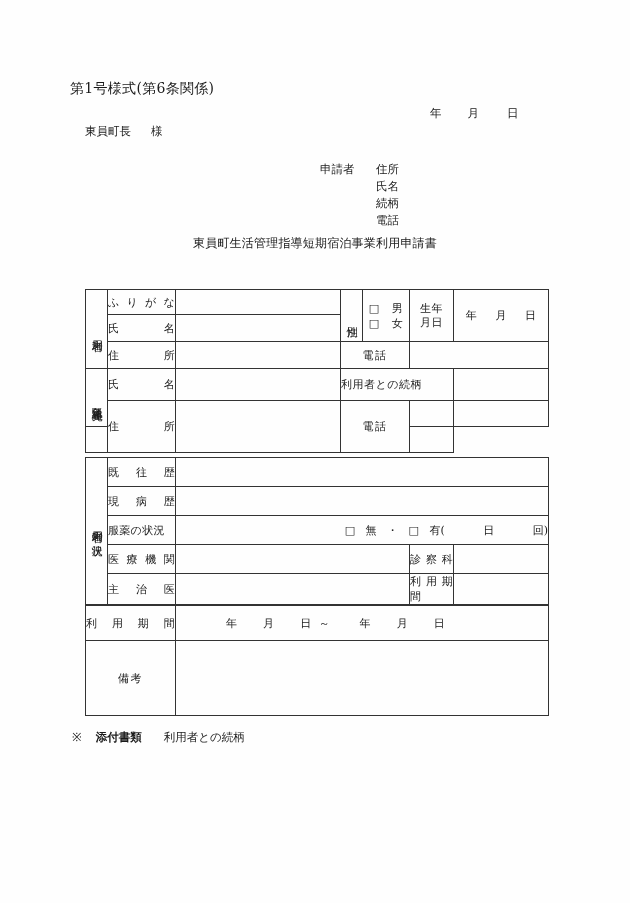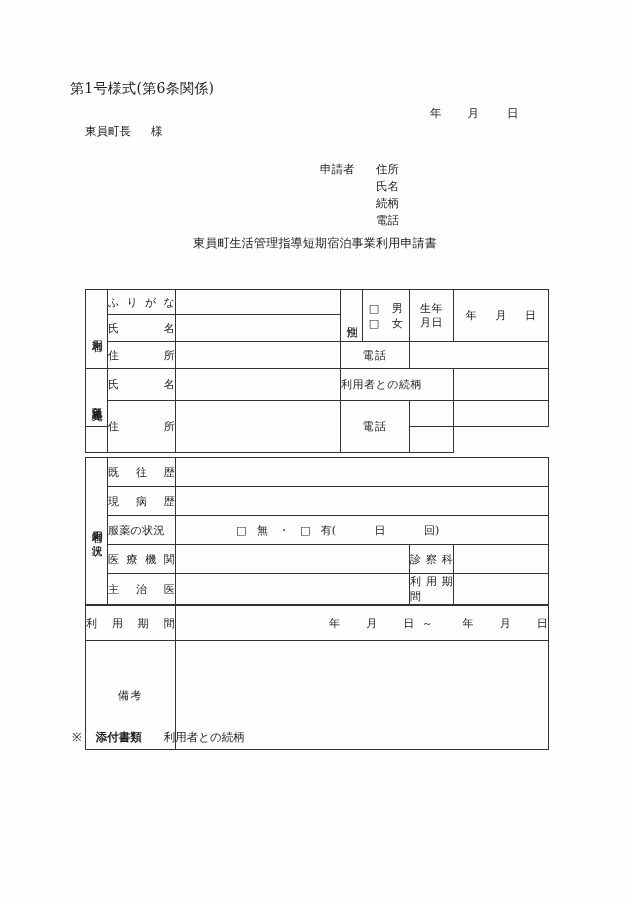--- a/index.html
+++ b/index.html
@@ -252,21 +252,21 @@
         </td>
         <td class="lcell">既往歴</td>
         <td class="blank" colspan="3"></td>
       </tr>
       <tr style="height:29px">
         <td class="lcell">現病歴</td>
         <td class="blank" colspan="3"></td>
       </tr>
       <tr style="height:29px">
         <td class="lcell-plain">服薬の状況</td>
-        <td colspan="3" style="text-align:left;padding-left:60px;white-space:nowrap">
+        <td colspan="3" style="text-align:right;padding-left:60px;white-space:nowrap">
           <span>□</span>&nbsp;&nbsp;&nbsp;<span>無</span>&nbsp;&nbsp;&nbsp;<span>・</span>&nbsp;&nbsp;&nbsp;<span>□</span>&nbsp;&nbsp;&nbsp;<span>有(</span>&nbsp;&nbsp;&nbsp;&nbsp;&nbsp;&nbsp;&nbsp;&nbsp;&nbsp;&nbsp;&nbsp;<span>日</span>&nbsp;&nbsp;&nbsp;&nbsp;&nbsp;&nbsp;&nbsp;&nbsp;&nbsp;&nbsp;&nbsp;<span>回)</span>
         </td>
       </tr>
       <tr style="height:29px">
         <td class="lcell">医療機関</td>
         <td class="blank"></td>
         <td class="lcell">診察科</td>
         <td class="blank"></td>
       </tr>
       <tr style="height:29px">
@@ -279,25 +279,25 @@
   </table>
 
   <table class="tbl" id="table-period">
     <colgroup>
       <col style="width:90px">
       <col style="width:373px">
     </colgroup>
     <tbody>
       <tr style="height:35px">
         <td class="lcell">利用期間</td>
-        <td class="dateflow" style="text-align:right;padding-left:50px">
+        <td class="dateflow" style="text-align:left;padding-left:50px">
           <span>年</span>&nbsp;&nbsp;&nbsp;&nbsp;&nbsp;&nbsp;&nbsp;<span>月</span>&nbsp;&nbsp;&nbsp;&nbsp;&nbsp;&nbsp;&nbsp;<span>日</span>&nbsp;&nbsp;<span>～</span>&nbsp;&nbsp;&nbsp;&nbsp;&nbsp;&nbsp;&nbsp;&nbsp;<span>年</span>&nbsp;&nbsp;&nbsp;&nbsp;&nbsp;&nbsp;&nbsp;<span>月</span>&nbsp;&nbsp;&nbsp;&nbsp;&nbsp;&nbsp;&nbsp;<span>日</span>
         </td>
       </tr>
-      <tr style="height:109px">
+      <tr style="height:75px">
         <td class="lcell-c">備考</td>
         <td class="blank"></td>
       </tr>
     </tbody>
   </table>
 
   <div class="footnote">
     <span class="mk">※</span><span class="sep">添付書類</span><span>利用者との続柄</span>
   </div>
 

